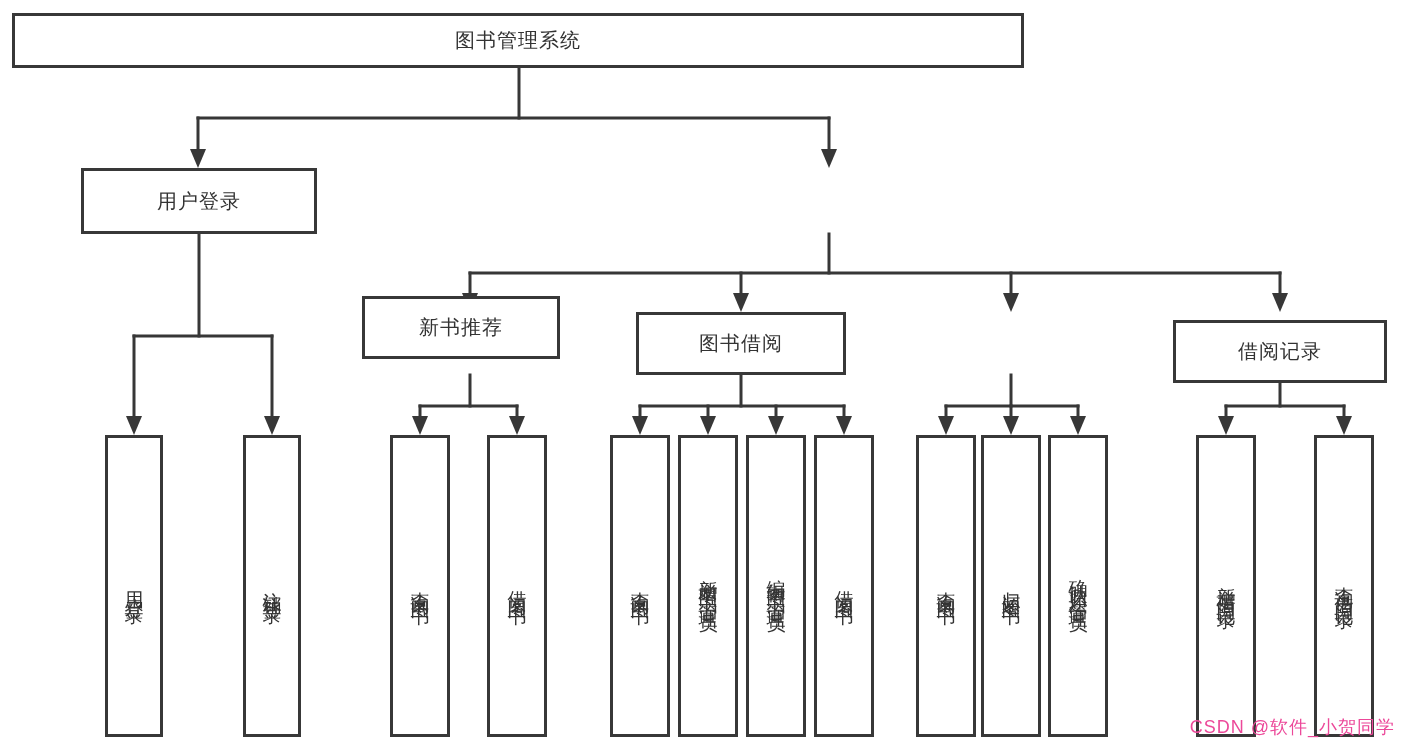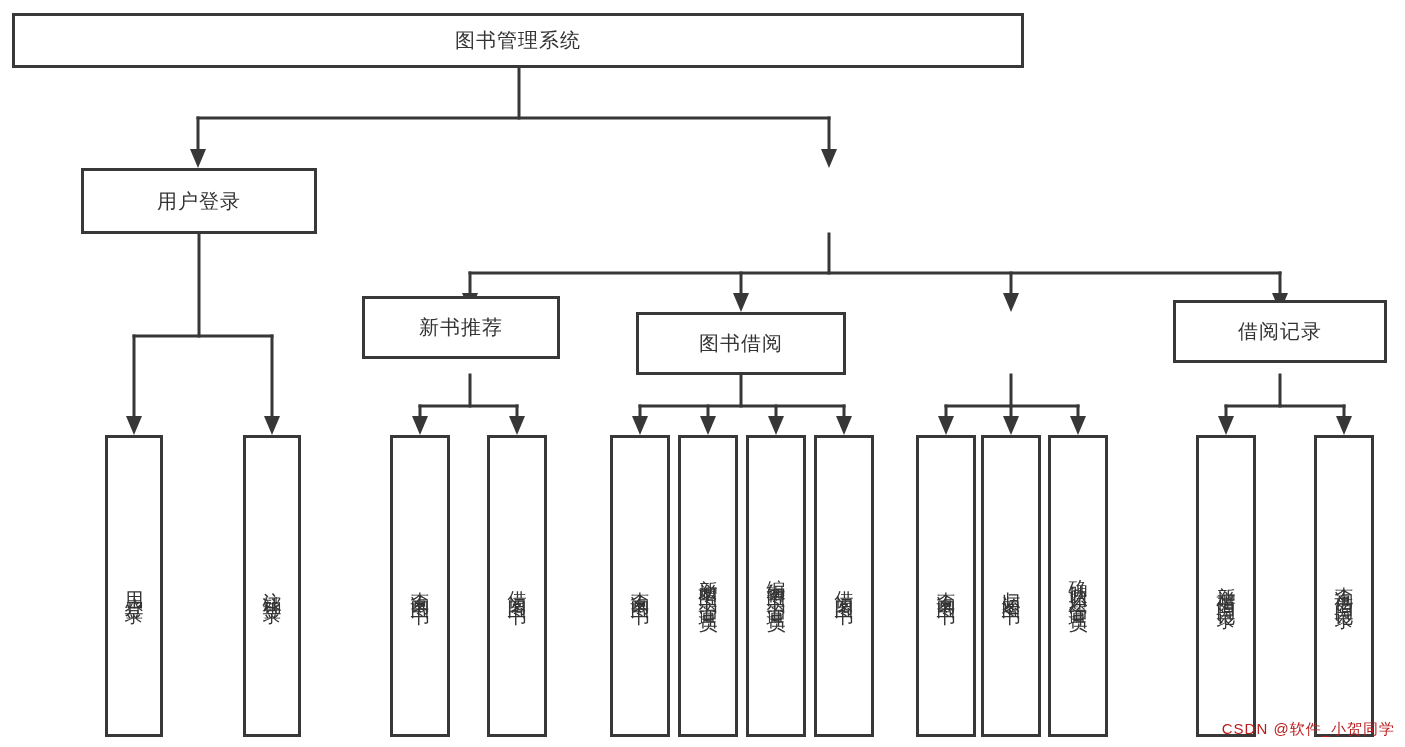--- a/index.html
+++ b/index.html
@@ -33,22 +33,22 @@
     writing-mode: vertical-rl;
     font-size: 19px;
     letter-spacing: 5px;
     line-height: 1.05;
     white-space: nowrap;
   }
   .watermark {
     position: absolute;
     right: 10px;
     bottom: 8px;
-    font-size: 15px;
-    color: #b91c1c;
+    font-size: 18px;
+    color: #ec4899;
     letter-spacing: 1px;
     z-index: 10;
   }
 </style>
 </head>
 <body>
 
 <div class="stage">
 
   <svg class="connectors" viewBox="0 0 1405 747" xmlns="http://www.w3.org/2000/svg">
@@ -134,21 +134,21 @@
   <div class="node h" style="left:81px; top:168px; width:236px; height:66px;">
     <span>用户登录</span>
   </div>
 
   <div class="node h" style="left:362px; top:296px; width:198px; height:63px;">
     <span>新书推荐</span>
   </div>
   <div class="node h" style="left:636px; top:312px; width:210px; height:63px;justify-content:center;">
     <span>图书借阅</span>
   </div>
-  <div class="node h" style="left:1173px; top:300px; width:214px; height:63px;">
+  <div class="node h" style="left:1173px; top:320px; width:214px; height:63px;">
     <span>借阅记录</span>
   </div>
 
   <div class="node v" style="left:105px; top:435px; width:58px; height:302px;">
     <span>用户登录</span>
   </div>
   <div class="node v" style="left:243px; top:435px; width:58px; height:302px;">
     <span>注销登录</span>
   </div>
 

